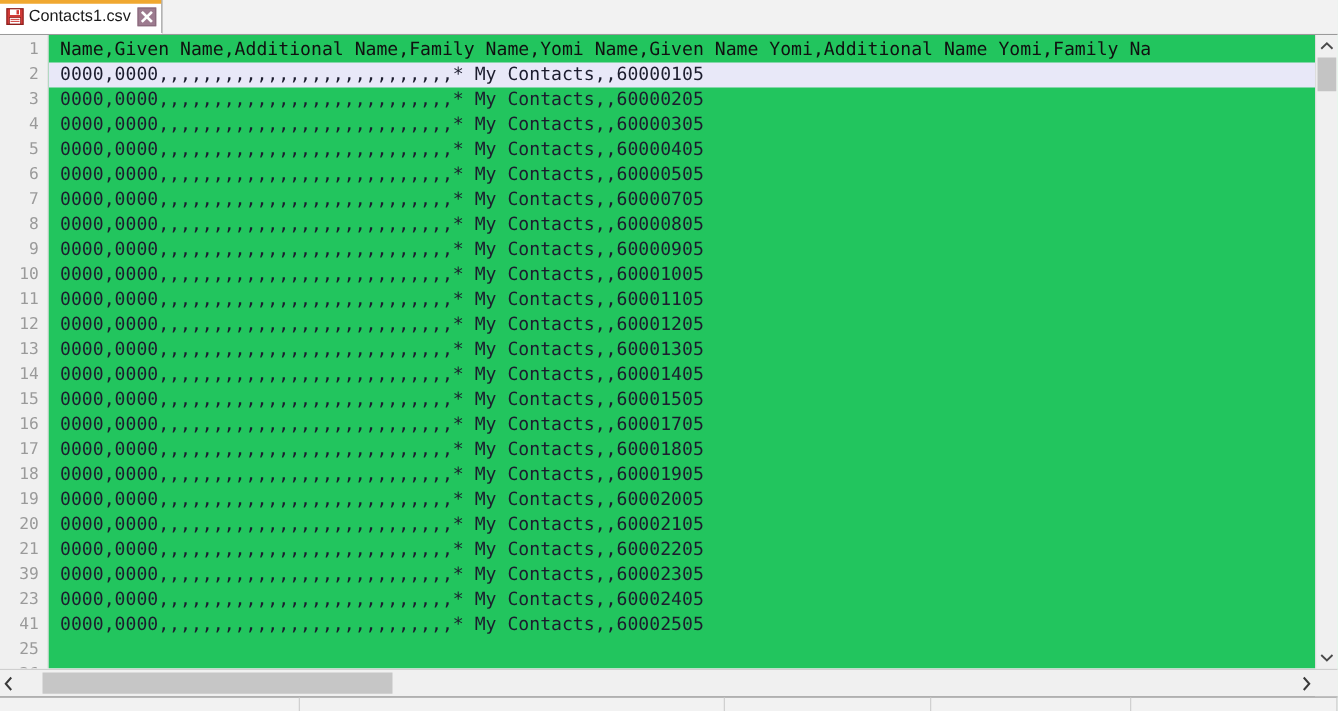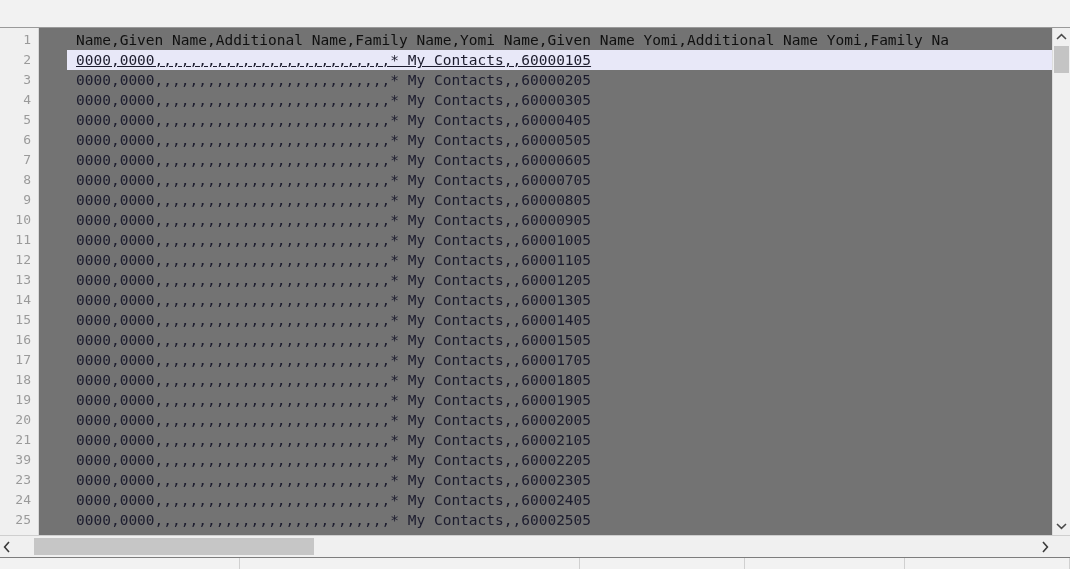--- a/index.html
+++ b/index.html
@@ -126,45 +126,43 @@
     text-align: right;
     padding-right: 7px;
     box-sizing: border-box;
     white-space: nowrap;
   }
 
   .code-area {
     flex: 1;
     position: relative;
     overflow: hidden;
-    background: #737373;
+    background: #22c55e;
     padding-top: 2px;
     min-width: 0;
-    padding-left: 28px;
   }
   .code-line {
     font-family: "DejaVu Sans Mono", monospace;
     font-size: 14.5px;
     line-height: 20px;
     height: 20px;
     white-space: pre;
     color: #141414;
     padding-left: 9px;
     box-sizing: border-box;
     letter-spacing: 0px;
   }
   .code-line.header-line {
     color: #101010;
   }
   .code-line.data-line {
     color: #1c1c2e;
   }
   .code-line.current-line {
     background: #e8e8f8;
-    text-decoration: underline;
   }
 
   
   .vscroll {
     flex: none;
     width: 18px;
     background: #f0f0f0;
     border-left: 1px solid #dddddd;
     box-sizing: border-box;
     position: relative;
@@ -257,20 +255,39 @@
   }
 
   .chev { display:block; }
 </style>
 </head>
 <body>
 
 <div id="app">
 
   <div class="tabbar">
+    <div class="tab">
+      <div class="tab-accent"></div>
+      <span class="tab-icon">
+        <svg width="16" height="16" viewBox="0 0 16 16" aria-hidden="true">
+          <rect x="1.5" y="2" width="13" height="12.5" fill="#d03a36" stroke="#8e1f1c" stroke-width="1"></rect>
+          <rect x="4" y="2.5" width="8" height="4.5" fill="#ffffff"></rect>
+          <rect x="9.2" y="3.1" width="2" height="3.4" fill="#d03a36"></rect>
+          <rect x="3.5" y="9" width="9" height="5.2" fill="#ffffff" stroke="#8e1f1c" stroke-width="0.6"></rect>
+          <rect x="4.4" y="10.1" width="7.2" height="0.8" fill="#d03a36"></rect>
+          <rect x="4.4" y="11.7" width="7.2" height="0.8" fill="#d03a36"></rect>
+        </svg>
+      </span>
+      <span class="tab-label">Contacts1.csv</span>
+      <span class="tab-close">
+        <svg width="11" height="11" viewBox="0 0 11 11" aria-hidden="true">
+          <path d="M2.2 2.2 L8.8 8.8 M8.8 2.2 L2.2 8.8" stroke="#ffffff" stroke-width="2.1" stroke-linecap="square"></path>
+        </svg>
+      </span>
+    </div>
     <div class="tabbar-filler"></div>
   </div>
 
   <div class="editor-wrap">
 
     <div class="editor-main">
       <div class="gutter" id="gutter">
           <div class="gutter-num">1</div>
           <div class="gutter-num">2</div>
           <div class="gutter-num">3</div>
@@ -287,32 +304,31 @@
           <div class="gutter-num">14</div>
           <div class="gutter-num">15</div>
           <div class="gutter-num">16</div>
           <div class="gutter-num">17</div>
           <div class="gutter-num">18</div>
           <div class="gutter-num">19</div>
           <div class="gutter-num">20</div>
           <div class="gutter-num">21</div>
           <div class="gutter-num">39</div>
           <div class="gutter-num">23</div>
-          <div class="gutter-num">24</div>
+          <div class="gutter-num">41</div>
           <div class="gutter-num">25</div>
           <div class="gutter-num">26</div>
         </div>
       <div class="code-area" id="code-area">
           <div class="code-line header-line">Name,Given Name,Additional Name,Family Name,Yomi Name,Given Name Yomi,Additional Name Yomi,Family Na</div>
           <div class="code-line data-line current-line">0000,0000,,,,,,,,,,,,,,,,,,,,,,,,,,,* My Contacts,,60000105</div>
           <div class="code-line data-line">0000,0000,,,,,,,,,,,,,,,,,,,,,,,,,,,* My Contacts,,60000205</div>
           <div class="code-line data-line">0000,0000,,,,,,,,,,,,,,,,,,,,,,,,,,,* My Contacts,,60000305</div>
           <div class="code-line data-line">0000,0000,,,,,,,,,,,,,,,,,,,,,,,,,,,* My Contacts,,60000405</div>
           <div class="code-line data-line">0000,0000,,,,,,,,,,,,,,,,,,,,,,,,,,,* My Contacts,,60000505</div>
-          <div class="code-line data-line">0000,0000,,,,,,,,,,,,,,,,,,,,,,,,,,,* My Contacts,,60000605</div>
           <div class="code-line data-line">0000,0000,,,,,,,,,,,,,,,,,,,,,,,,,,,* My Contacts,,60000705</div>
           <div class="code-line data-line">0000,0000,,,,,,,,,,,,,,,,,,,,,,,,,,,* My Contacts,,60000805</div>
           <div class="code-line data-line">0000,0000,,,,,,,,,,,,,,,,,,,,,,,,,,,* My Contacts,,60000905</div>
           <div class="code-line data-line">0000,0000,,,,,,,,,,,,,,,,,,,,,,,,,,,* My Contacts,,60001005</div>
           <div class="code-line data-line">0000,0000,,,,,,,,,,,,,,,,,,,,,,,,,,,* My Contacts,,60001105</div>
           <div class="code-line data-line">0000,0000,,,,,,,,,,,,,,,,,,,,,,,,,,,* My Contacts,,60001205</div>
           <div class="code-line data-line">0000,0000,,,,,,,,,,,,,,,,,,,,,,,,,,,* My Contacts,,60001305</div>
           <div class="code-line data-line">0000,0000,,,,,,,,,,,,,,,,,,,,,,,,,,,* My Contacts,,60001405</div>
           <div class="code-line data-line">0000,0000,,,,,,,,,,,,,,,,,,,,,,,,,,,* My Contacts,,60001505</div>
           <div class="code-line data-line">0000,0000,,,,,,,,,,,,,,,,,,,,,,,,,,,* My Contacts,,60001705</div>

